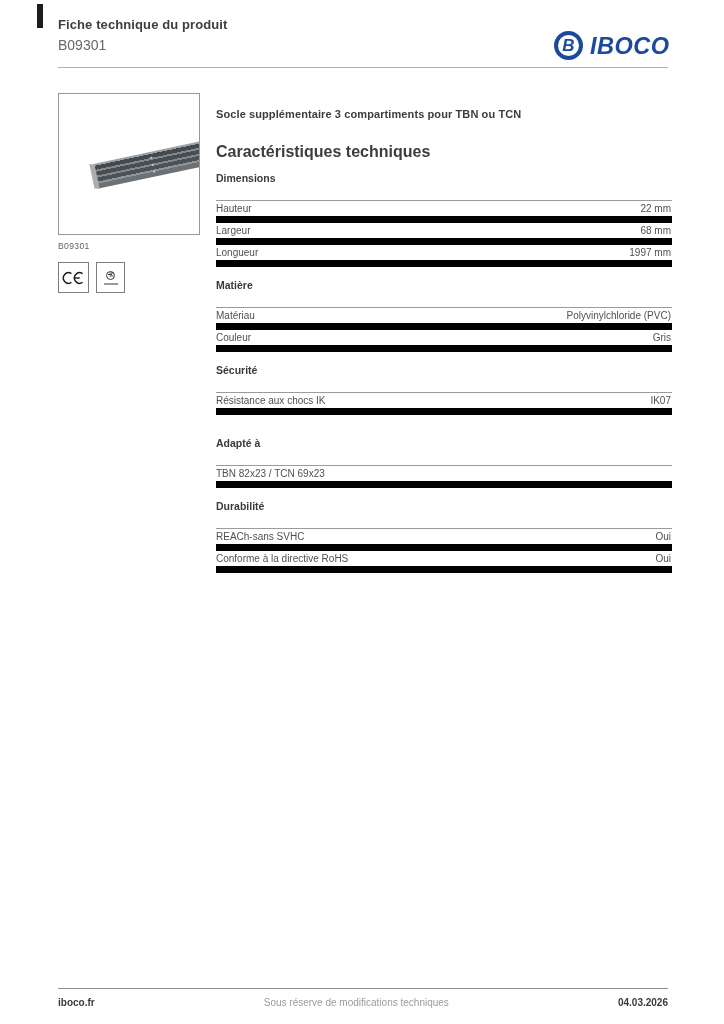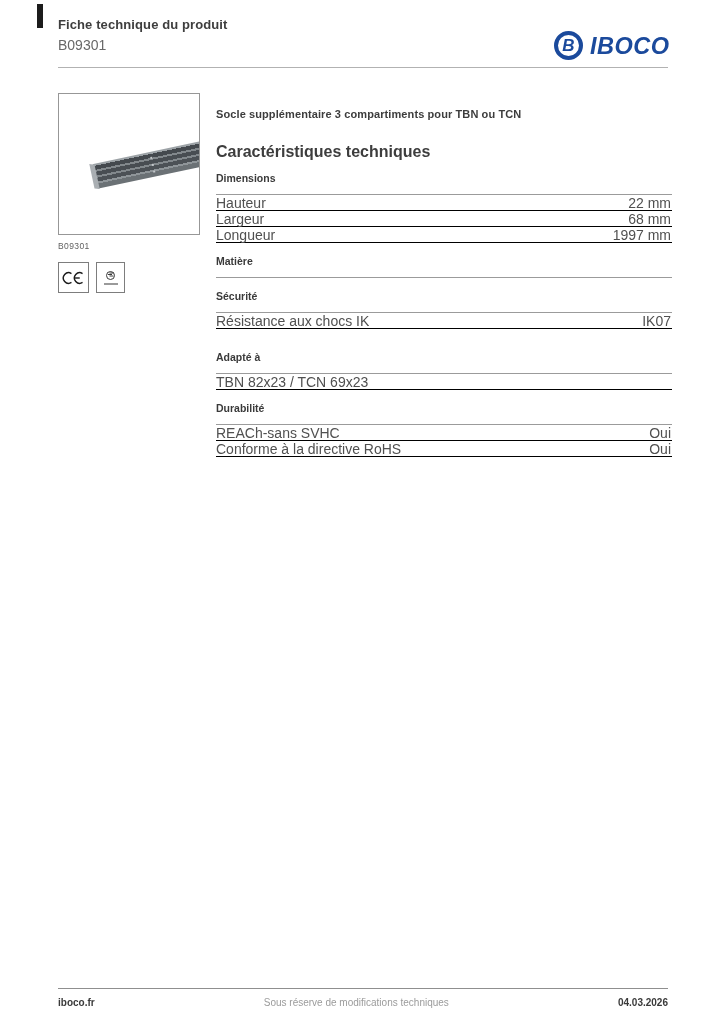--- a/index.html
+++ b/index.html
@@ -49,25 +49,25 @@
                       background:#3a3a3a; box-shadow:1.5px -1.5px 0 #3a3a3a, 1.5px 1.5px 0 #3a3a3a; }
   .cert-text { width:14px; height:2px; background:#9a9a9a; margin-top:3px; }
 
   
   .main { position:absolute; left:216px; top:92px; width:456px; color:#4c4c4c;margin-top:16px; }
   .product-title { font-size:11px; font-weight:bold; color:#3d3d3d; letter-spacing:0.1px; }
   .char-title { margin-top:23px; font-size:16px; font-weight:bold; color:#3d3d3d; }
   .sections { margin-top:11px; }
   .spec-section { margin-bottom:12px; }
   .spec-section.extra-gap { margin-top:22px; }
-  .sec-heading { font-size:10.5px; font-weight:bold; color:#3a3a3a; padding-bottom:10px;
+  .sec-heading { font-size:10.5px; font-weight:bold; color:#3a3a3a; padding-bottom:16px;
                  border-bottom:1px solid #9b9b9b; line-height:12px; }
   .spec-row { display:flex; justify-content:space-between; align-items:baseline;
-              font-size:14px; color:#505050; padding:2px 1px 1px 0;
-              border-bottom:1px solid #000000; line-height:12px; }
+              font-size:10px; color:#505050; padding:2px 1px 1px 0;
+              border-bottom:7px solid #000000; line-height:12px; }
   .spec-row .val { text-align:right; white-space:nowrap; }
 
   
   .footer-rule { position:absolute; left:58px; top:988px; width:610px; height:1px; background:#8f8f8f; }
   .footer { position:absolute; left:58px; top:997px; width:610px; display:flex;
             justify-content:space-between; align-items:center; font-size:10px; }
   .footer .f-left  { font-weight:bold; color:#3a3a3a; }
   .footer .f-center{ color:#9b9b9b; }
   .footer .f-right { font-weight:bold; color:#3a3a3a; }
 </style>
@@ -124,20 +124,31 @@
 
   <div class="spec-row">
     <span class="lbl">Longueur</span>
     <span class="val">1997 mm</span>
   </div>
 </div>
   </section>
 
   <section class="spec-section">
     <h3 class="sec-heading">Matière</h3>
+    <div class="sec-rows">
+  <div class="spec-row">
+    <span class="lbl">Matériau</span>
+    <span class="val">Polyvinylchloride (PVC)</span>
+  </div>
+
+  <div class="spec-row">
+    <span class="lbl">Couleur</span>
+    <span class="val">Gris</span>
+  </div>
+</div>
   </section>
 
   <section class="spec-section">
     <h3 class="sec-heading">Sécurité</h3>
     <div class="sec-rows">
   <div class="spec-row">
     <span class="lbl">Résistance aux chocs IK</span>
     <span class="val">IK07</span>
   </div>
 </div>

